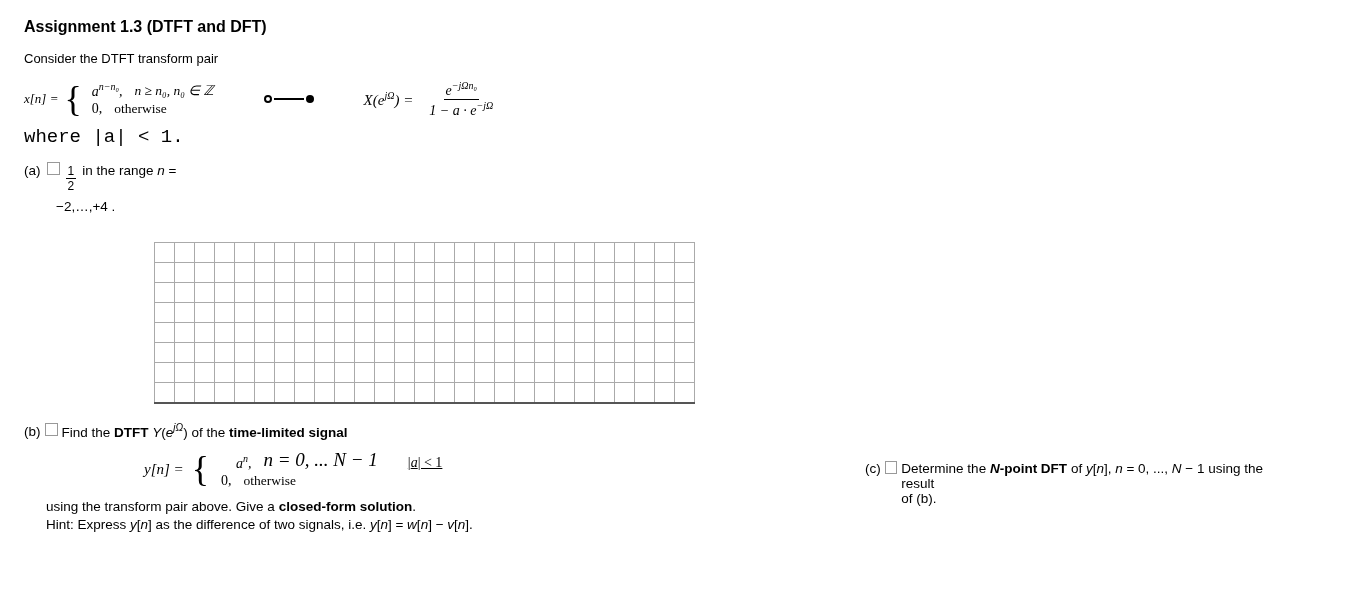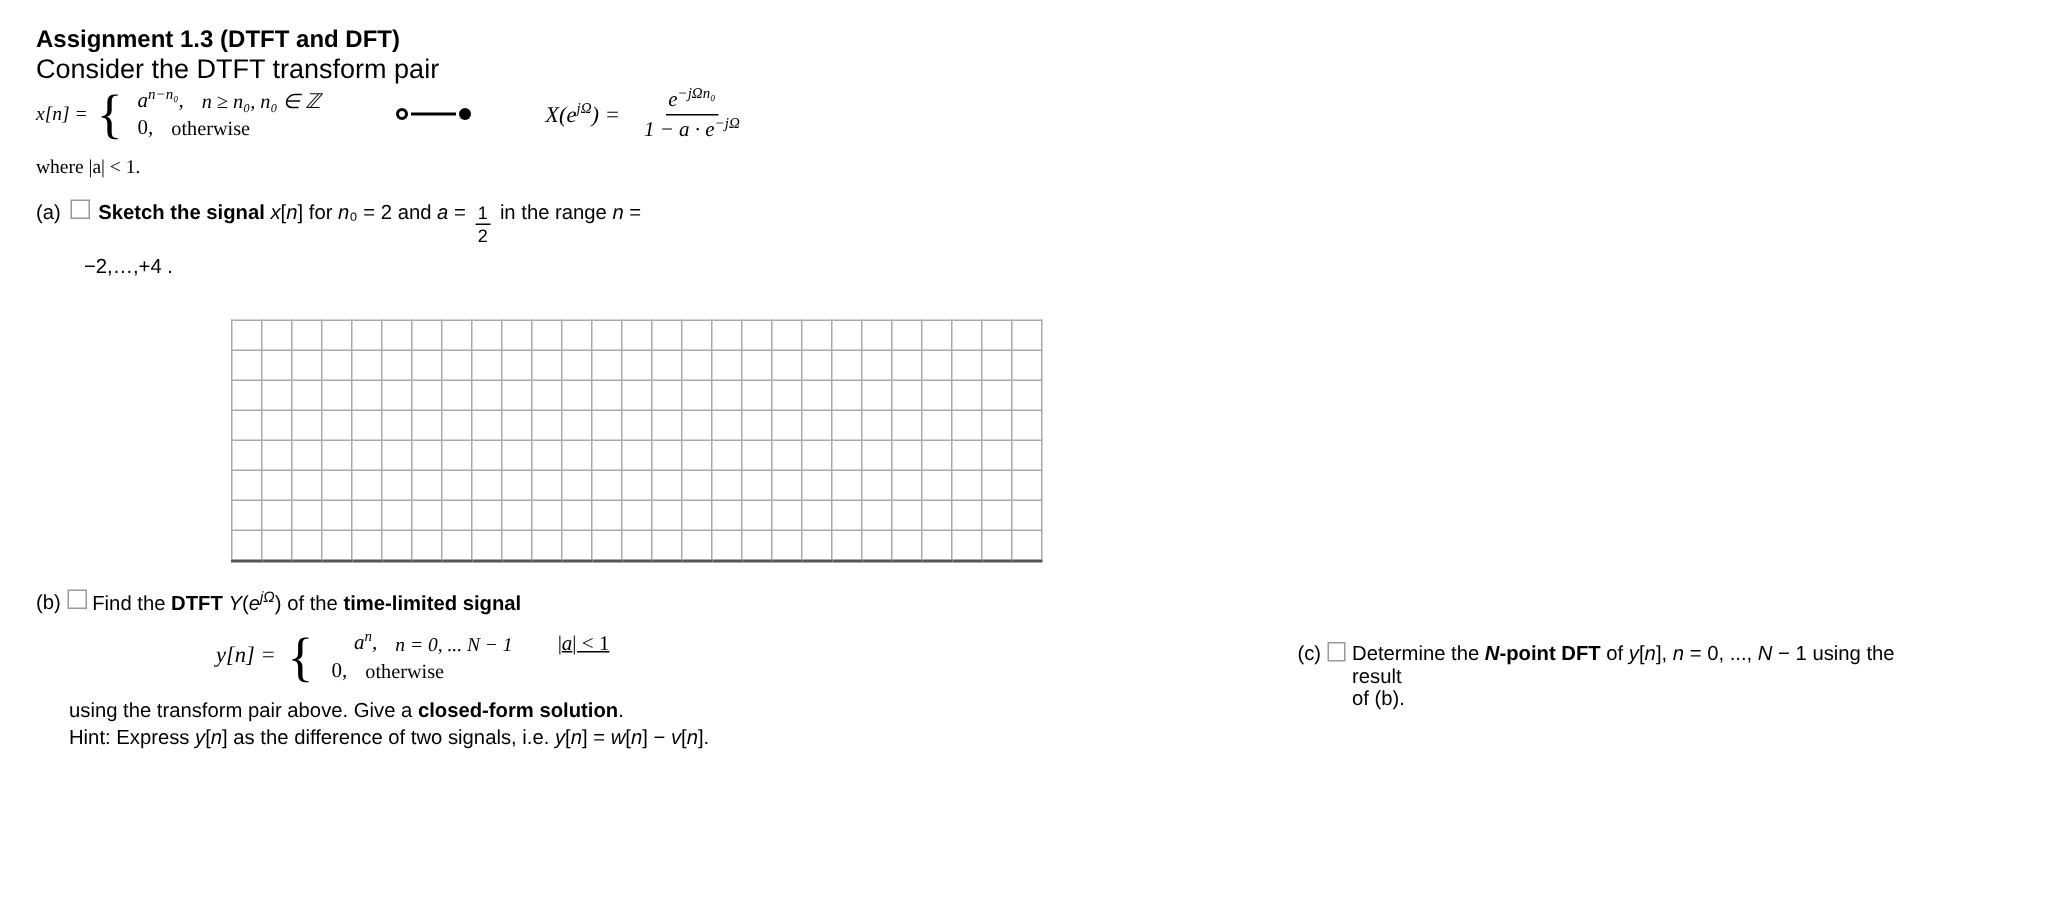--- a/index.html
+++ b/index.html
@@ -10,27 +10,27 @@
       color: #000;
       width: 1369px;
       min-height: 598px;
       padding: 18px 24px 18px 24px;
     }
 
     .title {
       font-family: Arial, sans-serif;
       font-weight: bold;
       font-size: 16px;
-      margin-bottom: 0;
+      margin-bottom: 15px;
     }
 
     .subtitle {
       font-family: Arial, sans-serif;
-      font-size: 18px;
-      margin-bottom: 0;
+      font-size: 13px;
+      margin-bottom: 14px;
     }
 
     .transform-pair {
       display: flex;
       align-items: center;
       margin-bottom: 8px;
       gap: 40px;
     }
 
     .piecewise {
@@ -105,22 +105,22 @@
       padding: 0 2px;
       font-size: 14px;
     }
 
     .fraction .den {
       padding: 0 2px;
       font-size: 14px;
     }
 
     .where-line {
-      font-family: Liberation Serif, serif;
-      font-size: 13px;
+      font-family: Liberation Mono, monospace;
+      font-size: 19px;
       margin-bottom: 14px;
     }
 
     .part-a {
       font-family: Arial, sans-serif;
       font-size: 13.5px;
       margin-bottom: 6px;
       display: flex;
       align-items: baseline;
       gap: 6px;
@@ -253,21 +253,20 @@
       <span class="den" style="font-style:italic;">1 − a · e<sup>−jΩ</sup></span>
     </span>
   </div>
 </div>
 
 <div class="where-line">where |a| &lt; 1.</div>
 
 <div class="part-a">
   <span class="part-label">(a)</span>
   <span style="font-size:11px; border:1px solid #999; display:inline-block; width:13px; height:13px;"></span>
-  <span><span class="bold-text">Sketch the signal</span> <span class="italic">x</span>[<span class="italic">n</span>] for <span class="italic">n</span>₀ = 2 and <span class="italic">a</span> =</span>
   <span class="fraction" style="font-size:13px;">
     <span class="num" style="font-size:12px; border-bottom: 1.5px solid #000; padding:0 2px;">1</span>
     <span class="den" style="font-size:12px; padding:0 2px;">2</span>
   </span>
   <span>in the range <span class="italic">n</span> =</span>
 </div>
 <div class="range-line">−2,…,+4 .</div>
 
 <div class="grid-container">
   <table class="grid-table">
@@ -513,21 +512,21 @@
   <span style="font-size:11px; border:1px solid #999; display:inline-block; width:13px; height:13px;"></span>
   <span>Find the <span class="bold-text">DTFT</span> <span class="italic">Y</span>(<span class="italic">e</span><sup><span class="italic">jΩ</span></sup>) of the <span class="bold-text">time-limited signal</span></span>
 </div>
 
 <div class="piecewise-b">
   <span class="math" style="font-size:15px;"><span class="italic">y</span>[<span class="italic">n</span>]&nbsp;=</span>
   <span class="big-brace">{</span>
   <div class="cases">
     <div class="case-row">
       <span style="font-style:italic; font-size:14px;margin-left:15px;"><span class="italic">a</span><sup><span class="italic">n</span></sup>,</span>
-      <span style="font-size:13px; font-style:italic;"><span class="italic">n</span> = 0, ...&nbsp;<span class="italic">N</span> − 1</span>
+      <span style="font-size:19px; font-style:italic;"><span class="italic">n</span> = 0, ...&nbsp;<span class="italic">N</span> − 1</span>
       <span style="margin-left: 18px; text-decoration: underline;">|<span class="italic">a</span>| &lt; 1</span>
     </div>
     <div class="case-row">
       <span style="font-size:14px;">0,</span>
       <span style="font-size:13.5px;">otherwise</span>
     </div>
   </div>
 </div>
 
 <div class="using-line">using the transform pair above. Give a <span class="bold-text">closed-form solution</span>.</div>

